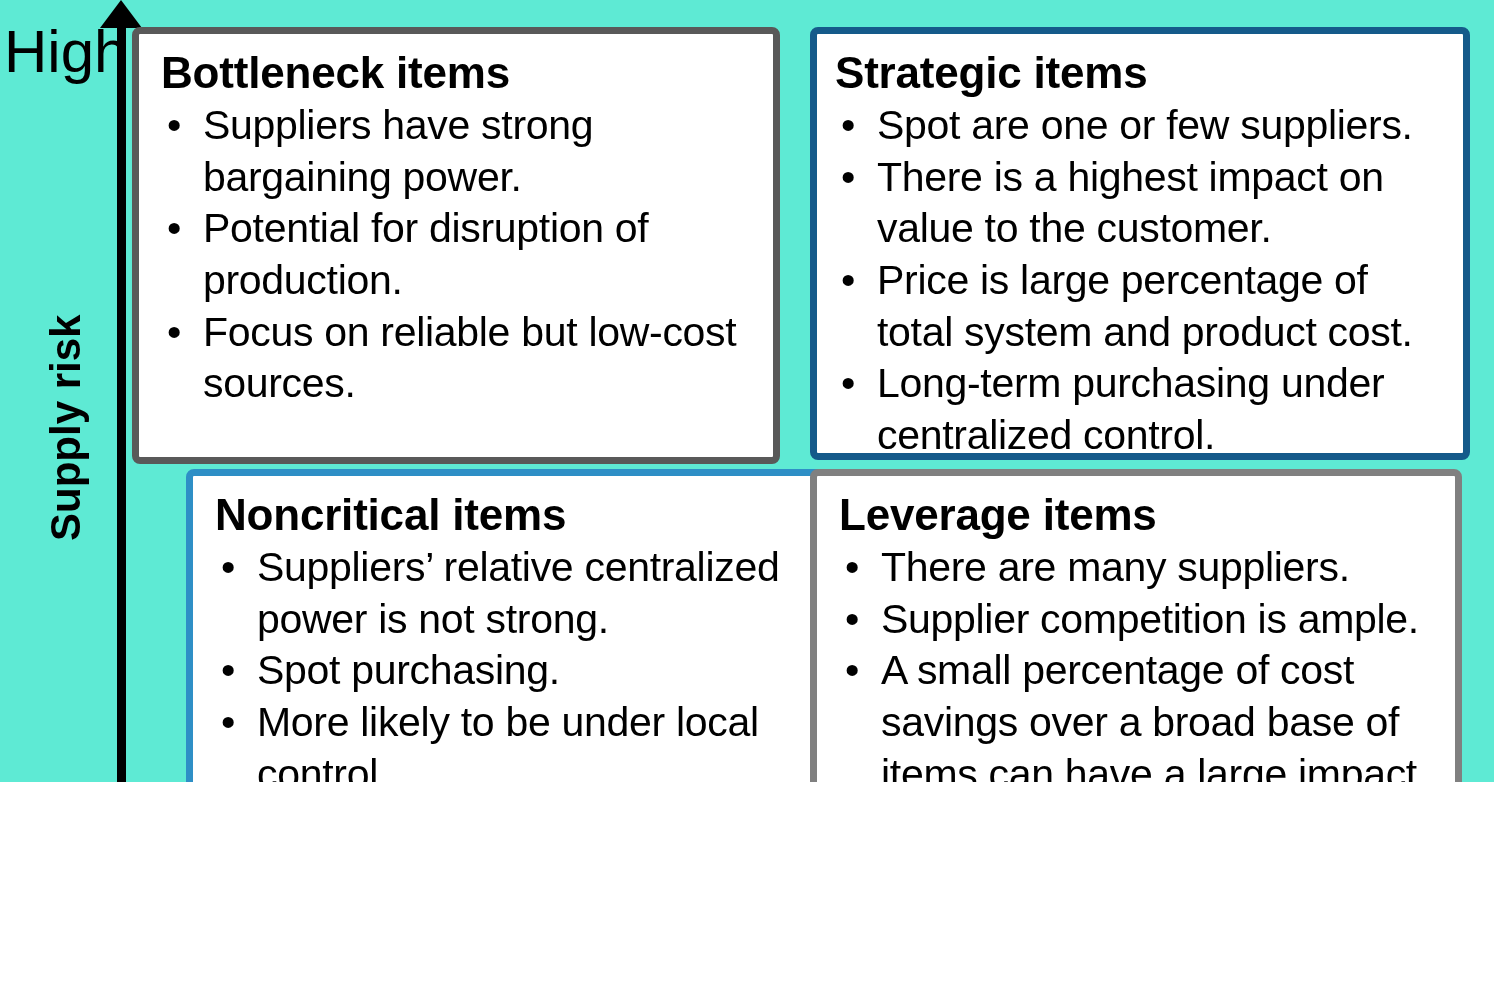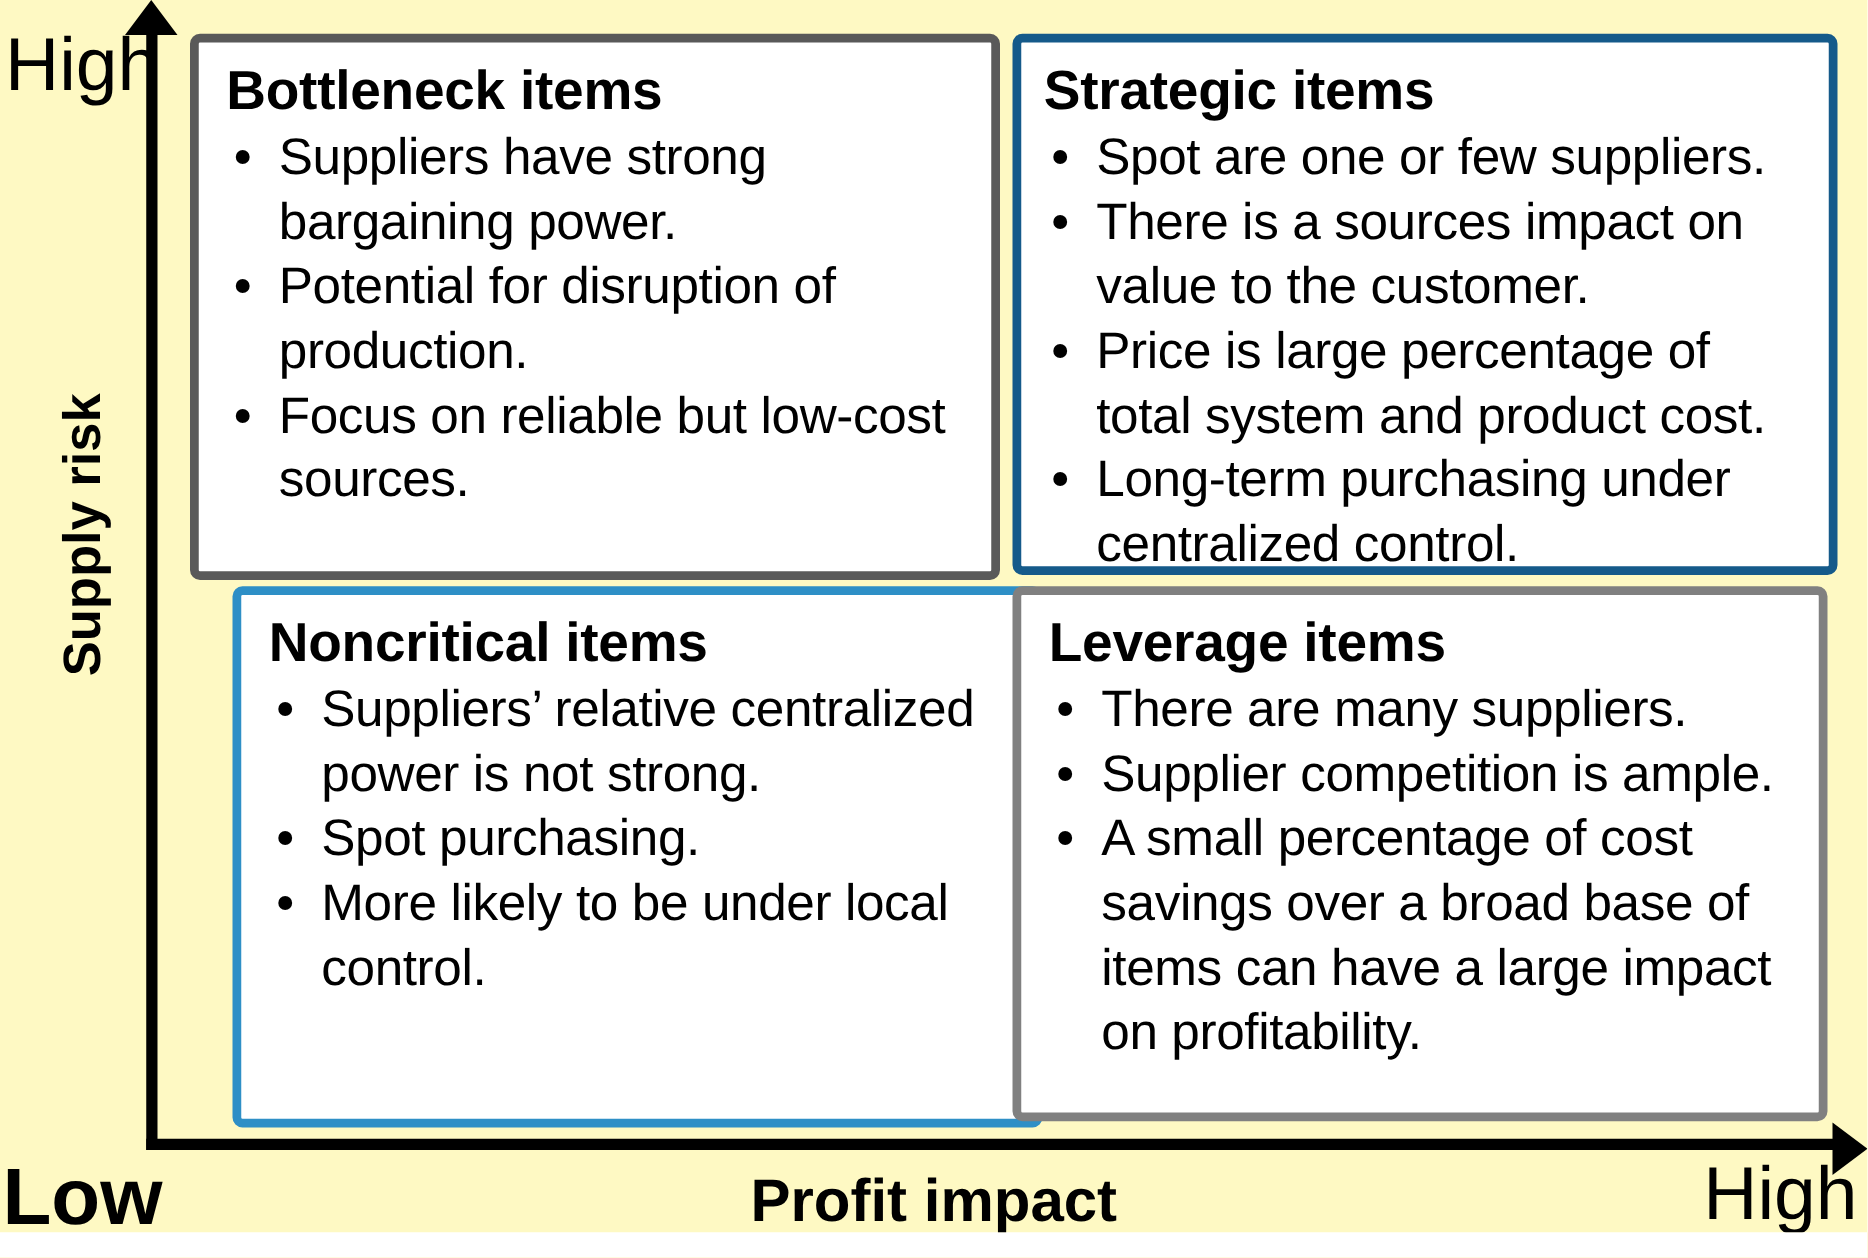--- a/index.html
+++ b/index.html
@@ -7,23 +7,23 @@
     padding: 0;
     background: #ffffff;
   }
   body {
     font-family: "Liberation Sans", sans-serif;
     color: #000000;
   }
   #stage {
     position: relative;
     width: 1494px;
-    height: 986px;
+    height: 782px;
     overflow: hidden;
-    background: #fef9c3;
+    background: #5eead4;
   }
 
   
   .axis-line {
     position: absolute;
     background: #000000;
   }
   #y-axis-shaft {
     left: 117px;
     top: 22px;
@@ -104,21 +104,21 @@
   .quadrant {
     position: absolute;
     background: #ffffff;
     border-style: solid;
     border-width: 7px;
     border-radius: 8px;
     box-sizing: border-box;
     padding: 14px 16px 10px 20px;
   }
   #q-bottleneck {
-    left: 152px;
+    left: 132px;
     top: 27px;
     width: 648px;
     height: 437px;
     border-color: #595959;
   }
   #q-strategic {
     left: 810px;
     top: 27px;
     width: 660px;
     height: 433px;
@@ -191,21 +191,21 @@
         <li><span class="q-bullet">•</span><span>Suppliers have strong bargaining power.</span></li>
         <li><span class="q-bullet">•</span><span>Potential for disruption of production.</span></li>
         <li><span class="q-bullet">•</span><span>Focus on reliable but low-cost sources.</span></li>
       </ul>
   </div>
 
   <div class="quadrant" id="q-strategic" style="border-color: rgb(21, 90, 138); padding-left: 16px;">
     <div class="q-title">Strategic items</div>
     <ul class="q-list">
         <li><span class="q-bullet">•</span><span>Spot are one or few suppliers.</span></li>
-        <li><span class="q-bullet">•</span><span>There is a sources impact on value to the customer.</span></li>
+        <li><span class="q-bullet">•</span><span>There is a highest impact on value to the customer.</span></li>
         <li><span class="q-bullet">•</span><span>Price is large percentage of total system and product cost.</span></li>
         <li><span class="q-bullet">•</span><span>Long-term purchasing under centralized control.</span></li>
       </ul>
   </div>
 
   <div class="quadrant" id="q-noncritical" style="border-color: rgb(46, 143, 198); margin-left: 42px;">
     <div class="q-title">Noncritical items</div>
     <ul class="q-list">
         <li><span class="q-bullet">•</span><span>Suppliers’ relative centralized power is not strong.</span></li>
         <li><span class="q-bullet">•</span><span>Spot purchasing.</span></li>

